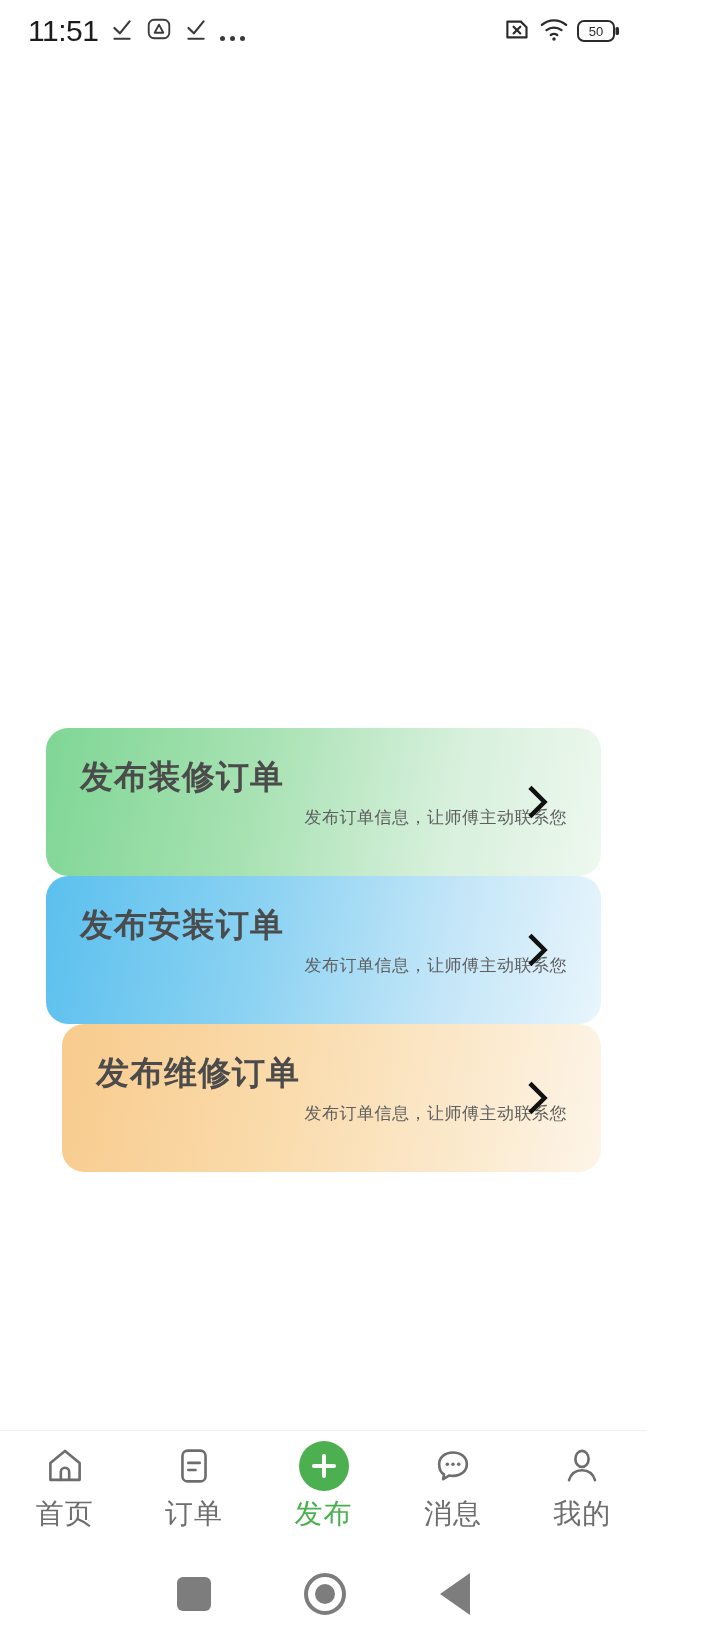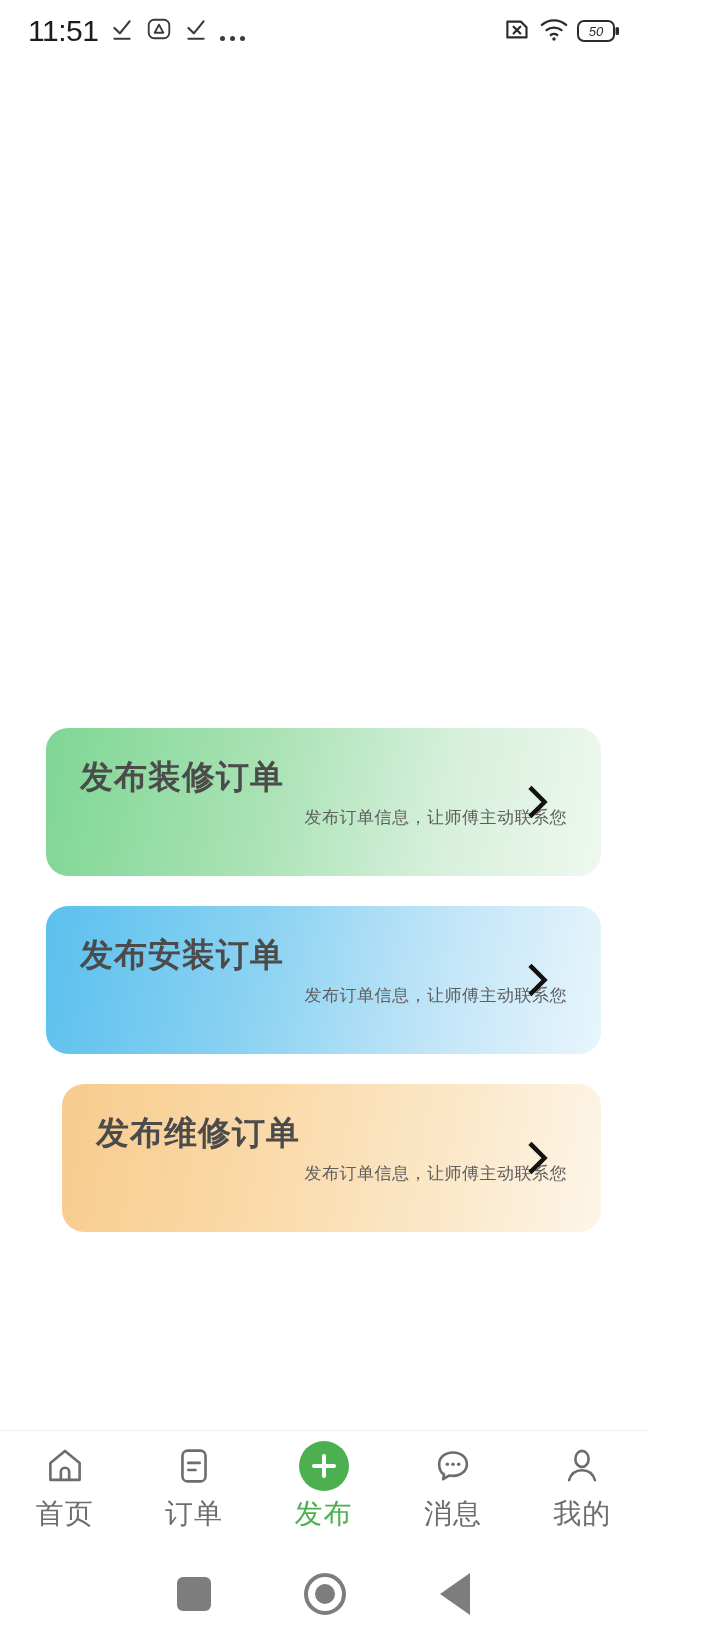--- a/index.html
+++ b/index.html
@@ -12,35 +12,34 @@
   .phone { position:relative; width:647px; height:1650px; background:#ffffff; display:flex; flex-direction:column; }
 
   
   .statusbar {
     height:62px; flex:0 0 62px;
     display:flex; align-items:center; justify-content:space-between;
     padding:0 26px 0 28px;
   }
   .sb-left { display:flex; align-items:center; gap:11px; }
   .sb-time { font-size:30px; color:#1c1c1c; letter-spacing:-0.5px; font-weight:400; }
-  .sb-right { display:flex; align-items:center; gap:8px;font-style:italic; }
+  .sb-right { display:flex; align-items:center; gap:8px; }
   .sb-ico { display:block; }
   .sb-dots { display:flex; align-items:flex-end; gap:5px; height:28px; padding-bottom:4px; }
   .sb-dots i { width:5px; height:5px; border-radius:50%; background:#3a3a3a; display:block; }
 
   
   .content { flex:1 1 auto; position:relative; }
 
   .cards { position:absolute; left:0; right:0; top:666px; padding:0 46px; }
 
   .card {
     position:relative;
     height:148px;
     border-radius:22px;
-    margin-bottom:30px;
     padding:30px 34px 0 34px;
     overflow:hidden;
   }
   .card:last-child { margin-bottom:0; }
   .card-title {
     font-size:33px;
     font-weight:700;
     color:#4b4b4b;
     letter-spacing:1px;
     line-height:1.18;

